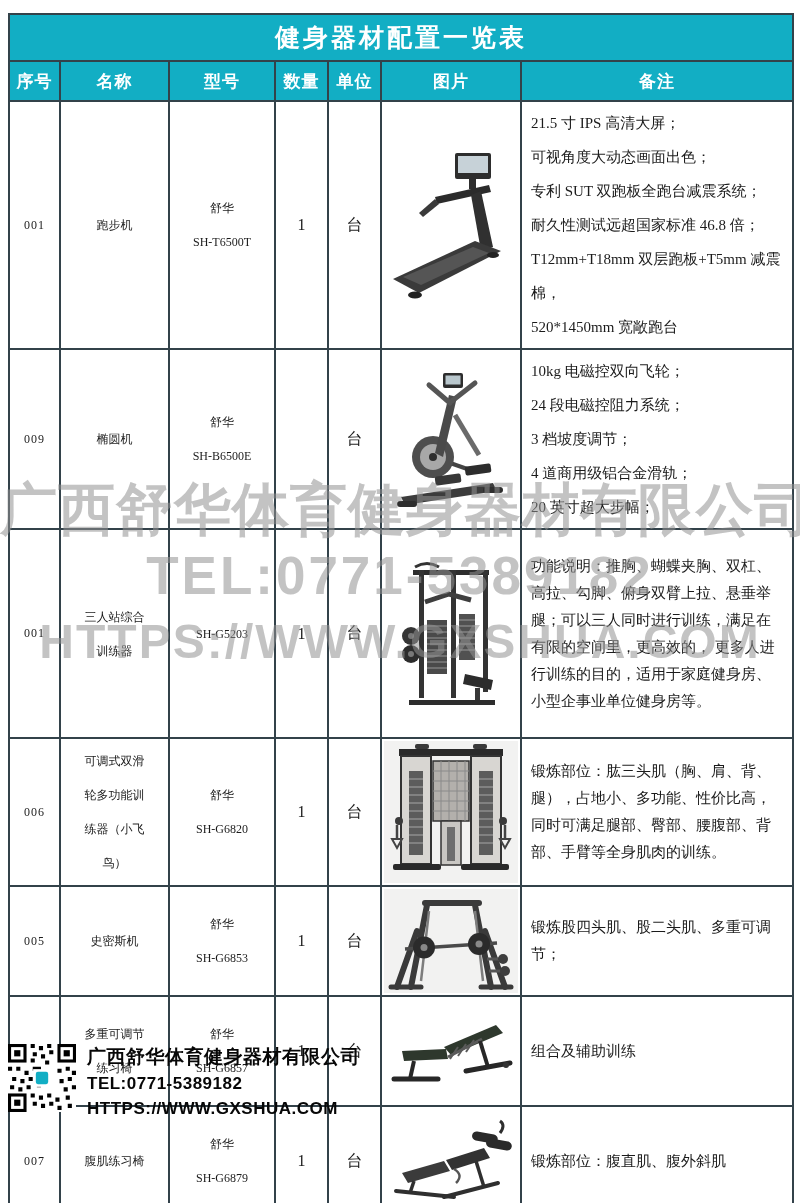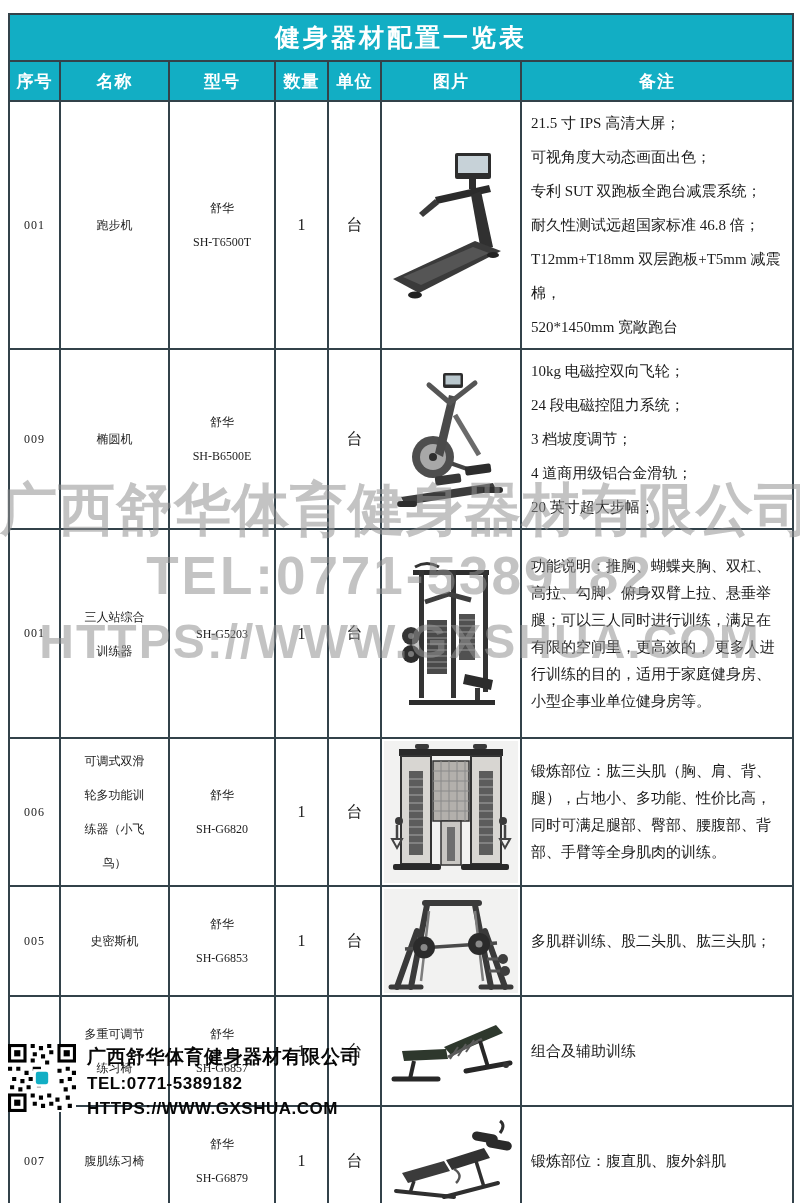--- a/index.html
+++ b/index.html
@@ -241,21 +241,21 @@
               <circle cx="37" cy="58.5" r="11" fill="#2b2b2b"></circle>
                 <circle cx="37" cy="58.5" r="3.5" fill="#888888"></circle>
               <circle cx="92" cy="55" r="11" fill="#2b2b2b"></circle>
                 <circle cx="92" cy="55" r="3.5" fill="#888888"></circle>
               <path d="M100 70 h14 M102 82 h14" stroke="#555555" stroke-width="3"></path>
               <circle cx="116" cy="70" r="5" fill="#3e3e3e"></circle>
                 <circle cx="118" cy="82" r="5" fill="#3e3e3e"></circle>
             </svg>
           </div>
         </td>
-        <td class="c-remarks lh-single">多肌群训练、股二头肌、肱三头肌；</td>
+        <td class="c-remarks lh-single">锻炼股四头肌、股二头肌、多重可调节；</td>
       </tr>
 
       <tr class="r6">
         <td class="c-no">006</td>
         <td class="c-name pre">多重可调节
 练习椅</td>
         <td class="c-model pre">舒华
 SH-G6857</td>
         <td class="c-qty">1</td>
         <td class="c-unit">台</td>

